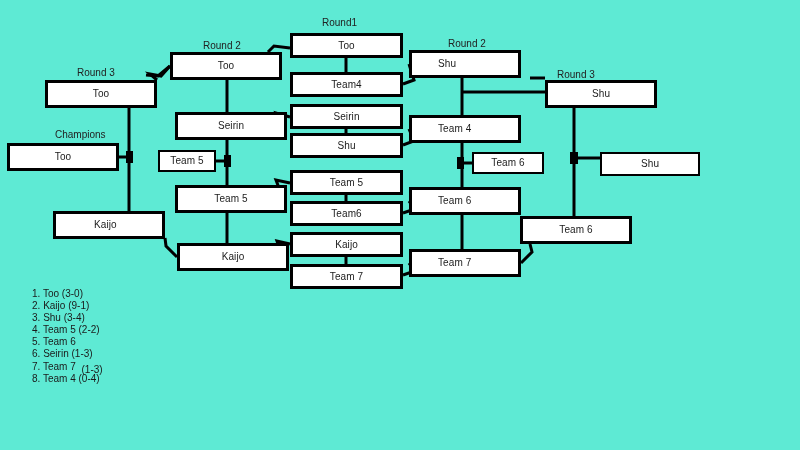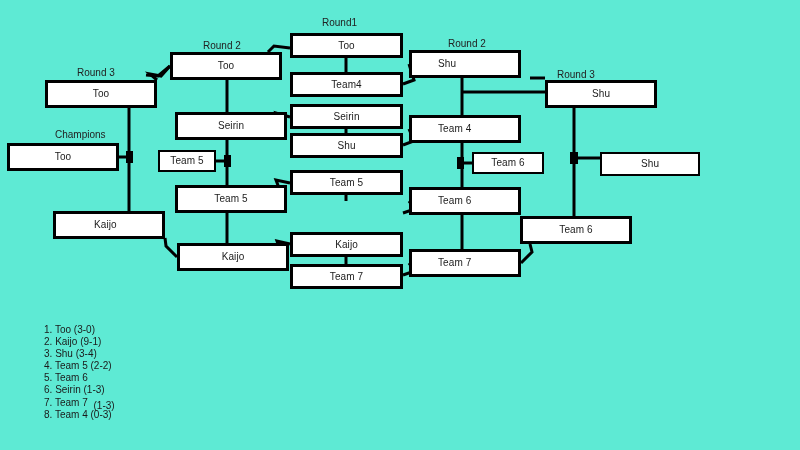--- a/index.html
+++ b/index.html
@@ -48,27 +48,26 @@
   #wires{
     position:absolute;
     left:0;top:0;
     width:800px;height:450px;
     pointer-events:none;
   }
 
   
   #standings{
     position:absolute;
-    left:44px;
+    left:32px;
     top:288px;
     font-size:10px;
     color:#1a1a1a;
     line-height:12.1px;
     white-space:nowrap;
-    margin-top:36px;
   }
   #standings .row{display:block;}
   #standings .rec-off{
     display:inline-block;
     position:relative;
     top:3px;
     left:3px;
     font-size:10px;
   }
 </style>
@@ -189,20 +188,23 @@
   </div>
 
   <div class="box" style="left:290px;top:133px;width:113px;height:25px;">
     <span class="lbl">Shu</span>
   </div>
 
   <div class="box" style="left:290px;top:170px;width:113px;height:25px;">
     <span class="lbl">Team 5</span>
   </div>
 
+  <div class="box" style="left:290px;top:201px;width:113px;height:25px;">
+    <span class="lbl">Team6</span>
+  </div>
 
   <div class="box" style="left:290px;top:232px;width:113px;height:25px;">
     <span class="lbl">Kaijo</span>
   </div>
 
   <div class="box" style="left:290px;top:264px;width:113px;height:25px;">
     <span class="lbl">Team 7</span>
   </div>
 
   <div class="box al-lc" style="left:409px;top:50px;width:112px;height:28px;">
@@ -269,17 +271,17 @@
       <span>(1-3)</span>
     </span>
     <span class="row">
       <span>7.</span>
       <span>Team 7</span>
       <span class="rec-off">(1-3)</span>
     </span>
     <span class="row">
       <span>8.</span>
       <span>Team 4</span>
-      <span>(0-3)</span>
+      <span>(0-4)</span>
     </span>
   </div>
 
 </div>
 
 </body></html>

